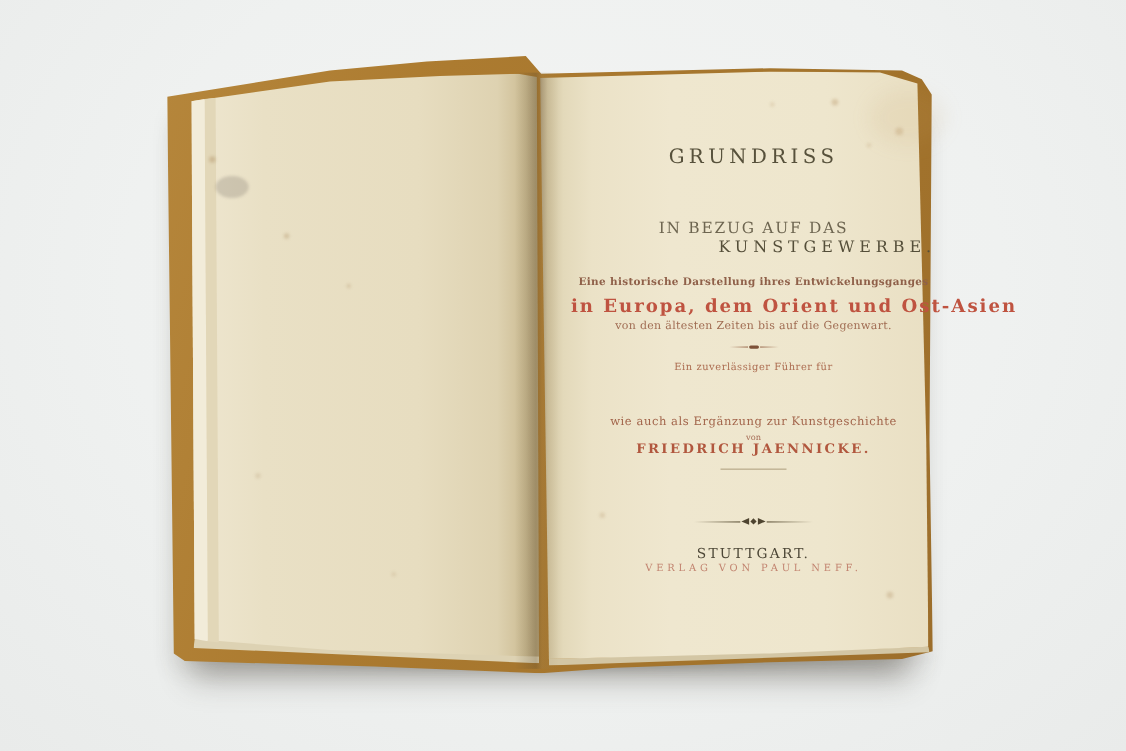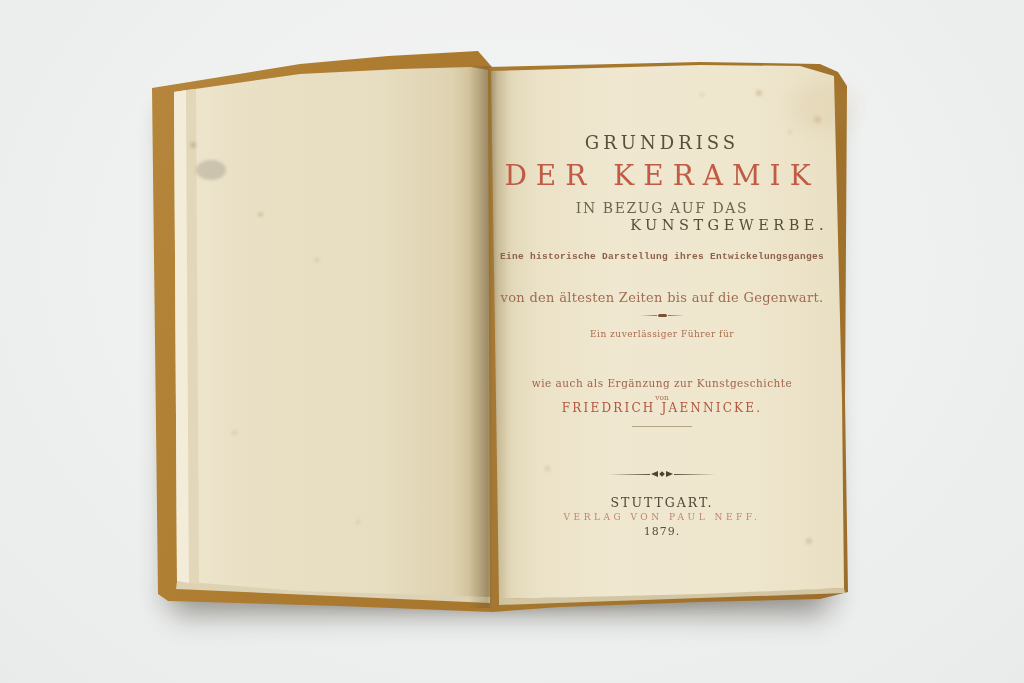--- a/index.html
+++ b/index.html
@@ -59,35 +59,35 @@
   }
   
   .gutter{
     position:absolute;left:468px;top:66px;width:40px;height:542px;
     background:linear-gradient(to right,rgba(96,78,48,0) 0%,rgba(96,78,48,.30) 48%,
       rgba(150,128,88,.16) 62%,rgba(96,78,48,0) 100%);
   }
   
   .fox{position:absolute;border-radius:50%;filter:blur(1.5px);}
   
-  .titleblock{position:absolute;left:496px;top:0;width:332px;height:501px;}
+  .titleblock{position:absolute;left:519px;top:0;width:332px;height:501px;}
   .tl{position:absolute;left:0;width:100%;text-align:center;white-space:nowrap;line-height:1.1;}
   .l-grundriss{top:133px;font-size:18px;letter-spacing:4px;color:#57513b;}
   .l-keramik{top:161px;font-size:28px;letter-spacing:9px;color:#c05b45;}
   .l-bezug{top:201px;font-size:14px;letter-spacing:1.6px;color:#6d6550;}
   .l-kunstgewerbe{top:218px;font-size:14.5px;letter-spacing:4.5px;color:#544e39;text-align:right;}
-  .l-hist{top:252px;font-size:9.5px;letter-spacing:.3px;color:#8f6049;font-weight:700;font-family:Liberation Mono, monospace;}
+  .l-hist{top:252px;font-size:9.5px;letter-spacing:.3px;color:#8f6049;font-weight:700;}
   .l-europa{top:270px;font-size:16.5px;letter-spacing:1.8px;color:#bf5340;font-weight:700;}
-  .l-zeiten{top:291px;font-size:13px;letter-spacing:.3px;color:#a06c52;}
+  .l-zeiten{top:291px;font-size:10px;letter-spacing:.3px;color:#a06c52;}
   .l-fuehrer{top:330px;font-size:9px;letter-spacing:.5px;color:#ac6c50;}
   .l-kunstfreunde{top:346px;font-size:11.5px;letter-spacing:.5px;color:#474130;font-weight:700;}
   .l-gewerbe{top:360px;font-size:11.5px;letter-spacing:.6px;color:#474130;font-weight:700;}
   .l-wie{top:378px;font-size:10.5px;letter-spacing:.5px;color:#a2644a;}
   .l-von{top:394px;font-size:7.5px;color:#a8705a;}
-  .l-author{top:402px;font-size:12px;letter-spacing:2.2px;color:#b1573e;}
+  .l-author{top:402px;font-size:12px;letter-spacing:2.2px;color:#b1573e;font-weight:bold;}
   .l-illus{top:436px;font-size:9.5px;font-style:italic;color:#8a7b5e;}
   .l-city{top:496px;font-size:12.5px;letter-spacing:2px;color:#4d4737;}
   .l-publisher{top:513px;font-size:9px;letter-spacing:3.5px;color:#c28470;}
   .l-year{top:526px;font-size:11px;letter-spacing:1px;color:#555040;}
   
   .orn{position:absolute;left:0;width:100%;display:flex;align-items:center;justify-content:center;}
   .orn1{top:314px;}
   .orn1 .ln{width:17px;height:1px;}
   .orn1 .ln.a{background:linear-gradient(to right,rgba(154,107,78,0),#9a6b4e);}
   .orn1 .ln.b{background:linear-gradient(to left,rgba(154,107,78,0),#9a6b4e);}
@@ -130,24 +130,24 @@
     <div class="fox" style="left:756px;top:90px;width:6px;height:6px;background:rgba(170,130,80,.30);"></div>
     <div class="fox" style="left:814px;top:116px;width:7px;height:7px;background:rgba(170,130,80,.25);"></div>
     <div class="fox" style="left:700px;top:93px;width:4px;height:4px;background:rgba(170,130,80,.20);"></div>
     <div class="fox" style="left:806px;top:538px;width:6px;height:6px;background:rgba(160,120,70,.25);"></div>
     <div class="fox" style="left:545px;top:466px;width:5px;height:5px;background:rgba(160,120,70,.20);"></div>
     <div class="fox" style="left:788px;top:130px;width:4px;height:4px;background:rgba(160,120,70,.18);"></div>
     <div class="fox" style="left:790px;top:82px;width:70px;height:50px;background:rgba(200,160,100,.10);filter:blur(8px);"></div>
 
     <div class="titleblock">
       <div class="tl l-grundriss">GRUNDRISS</div>
-      <div class="tl l-keramik">DER KERAMIK</div>
       <div class="tl l-bezug">IN BEZUG AUF DAS</div>
       <div class="tl l-kunstgewerbe">KUNSTGEWERBE.</div>
       <div class="tl l-hist">Eine historische Darstellung ihres Entwickelungsganges</div>
+      <div class="tl l-europa">in Europa, dem Orient und Ost-Asien</div>
       <div class="tl l-zeiten">von den ältesten Zeiten bis auf die Gegenwart.</div>
 
       <div class="orn orn1">
         <span class="ln a"></span>
         <span class="dot"></span>
         <span class="ln b"></span>
       </div>
 
       <div class="tl l-fuehrer">Ein zuverlässiger Führer für</div>
       <div class="tl l-wie">wie auch als Ergänzung zur Kunstgeschichte</div>
@@ -160,16 +160,15 @@
       <div class="orn orn2">
         <span class="ln a"></span>
         <span class="tri-l"></span>
         <span class="dia"></span>
         <span class="tri-r"></span>
         <span class="ln b"></span>
       </div>
 
       <div class="tl l-city">STUTTGART.</div>
       <div class="tl l-publisher">VERLAG VON PAUL NEFF.</div>
-      <div class="tl l-year">1879.</div>
     </div>
   </div>
 </div>
 
 </body></html>

